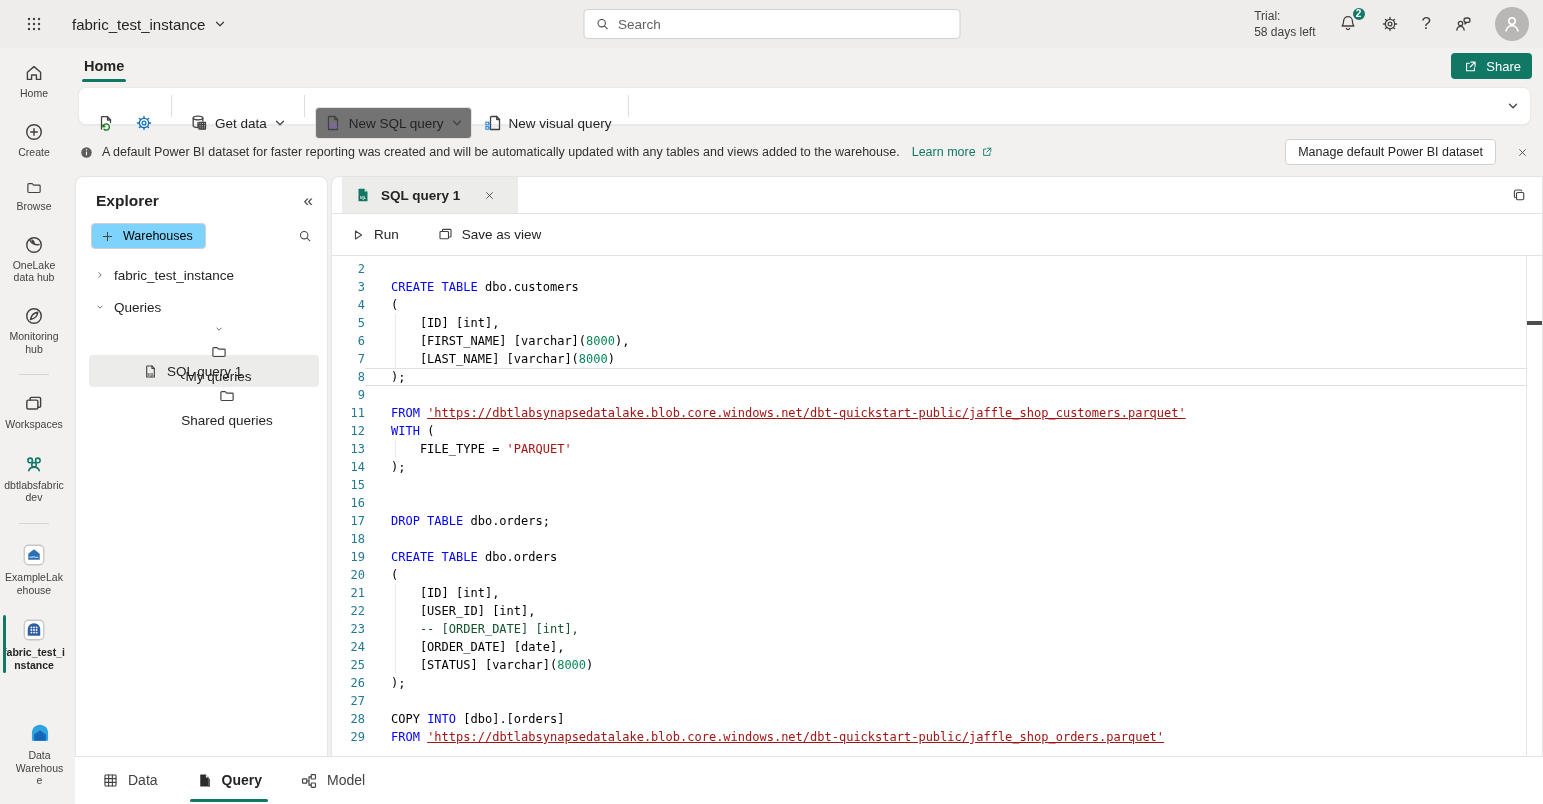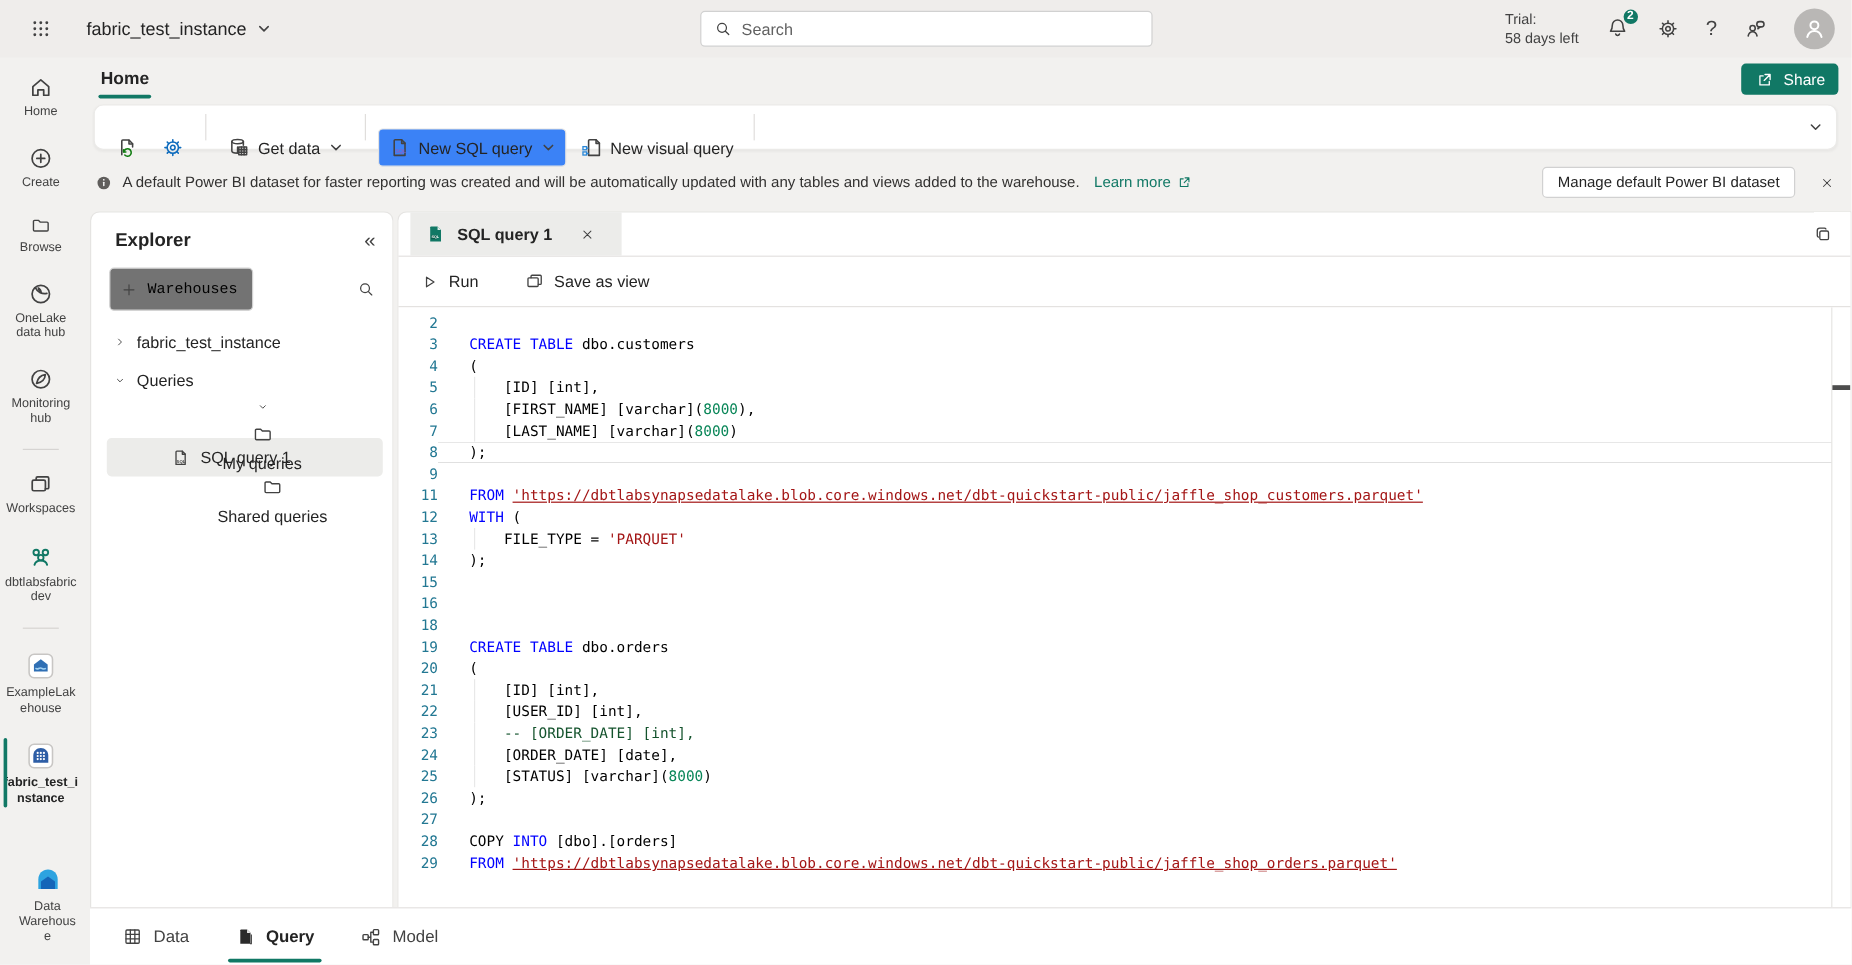--- a/index.html
+++ b/index.html
@@ -36,39 +36,39 @@
   
   .ribbon-head { height:36px; display:flex; align-items:center; padding-left:14px; }
   .home-tab { font-size:14.5px; font-weight:bold; color:#242424; position:relative; padding:4px 2px; cursor:pointer; }
   .home-tab::after { content:""; position:absolute; left:0; right:0; bottom:-4px; height:3px; background:#117865; border-radius:2px; }
   .share-btn { margin-left:auto; margin-right:11px; background:#117865; color:#fff; border:none; border-radius:4px; height:26px; padding:0 11px; font-size:13px; display:flex; align-items:center; gap:7px; cursor:pointer; font-family:inherit; }
 
   
   .toolbar-row { height:44px; display:flex; align-items:center; padding:0 12px 0 10px; }
   .toolbar { background:#fff; border:1px solid #ebeae8; border-radius:8px; height:38px; flex:1; display:flex; align-items:center; padding:0 10px; gap:4px; box-shadow:0 1px 2px rgba(0,0,0,.04); }
   .tb-btn { display:flex; align-items:center; gap:6px; padding:5px 7px; border-radius:4px; cursor:pointer; font-size:13.5px; color:#242424;margin-top:34px; }
-  .tb-btn.pressed { background:#3b82f6; border:1px solid #e3e3e3; }
+  .tb-btn.pressed { background:#737373; border:1px solid #e3e3e3; }
   .tb-sep { width:1px; height:22px; background:#e0dedc; margin:0 6px; }
   .tb-caret-end { margin-left:auto; cursor:pointer; }
 
   
   .banner { height:48px; display:flex; align-items:center; padding:0 14px 0 11px; gap:8px; }
   .banner .msg { font-size:12.5px; color:#323130; }
   .learn { color:#117865; text-decoration:none; display:inline-flex; align-items:center; gap:4px; margin-left:4px; font-size:12.5px; cursor:pointer; }
   .manage-btn { margin-left:auto; background:#fff; border:1px solid #d1d1d1; border-radius:4px; height:26px; padding:0 12px; font-size:12.5px; color:#242424; cursor:pointer; font-family:inherit; }
   .banner-close { margin-left:12px; cursor:pointer; }
 
   
   .work { flex:1; display:flex; gap:3px; padding-left:7px; min-height:0; }
   .explorer { width:253px; flex:none; background:#fff; border:1px solid #e5e4e2; border-bottom:none; border-radius:8px 8px 0 0; padding-top:6px; }
   .exp-head { display:flex; align-items:center; padding:8px 14px 10px 20px; }
   .exp-title { font-size:15.5px; font-weight:bold; }
   .exp-collapse { margin-left:auto; font-size:17px; color:#424242; cursor:pointer; }
   .exp-actions { display:flex; align-items:center; padding:2px 14px 10px 15px; }
-  .wh-btn { display:flex; align-items:center; gap:8px; border:1px solid #d1d1d1; border-radius:4px; background:#737373; height:36px; padding:0 12px 0 8px; font-size:12.5px; cursor:pointer; font-family:Liberation Mono, monospace; }
+  .wh-btn { display:flex; align-items:center; gap:8px; border:1px solid #d1d1d1; border-radius:4px; background:#7dd3fc; height:26px; padding:0 12px 0 8px; font-size:12.5px; cursor:pointer; font-family:Liberation Sans, sans-serif; }
   .exp-search { margin-left:auto; cursor:pointer; }
   .tree { font-size:13.5px; }
   .tree-row { height:32px; display:flex; align-items:center; gap:8px; cursor:pointer; padding-left:18px; color:#242424; }
   .tree-row .twirl { width:12px; color:#424242; }
   .tree-row.sel { background:#ececea; border-radius:4px; margin:0 8px 0 13px; padding-left:53px; }
   .ind1 { padding-left:34px;flex-direction:column; }
   .ind2 { padding-left:51px;flex-direction:column; }
 
   .editor { flex:1; background:#fff; border:1px solid #e5e4e2; border-bottom:none; border-radius:8px 0 0 0; display:flex; flex-direction:column; min-width:0; }
   .tabstrip { height:37px; border-bottom:1px solid #e4e2e0; display:flex; align-items:center; padding:0 14px 0 10px; }
@@ -539,20 +539,21 @@
               <div class="code-line"><div class="ln">6</div><div class="lc guide"><span class="pl">    [FIRST_NAME] [varchar](</span><span class="nu">8000</span><span class="pl">),</span></div></div>
               <div class="code-line"><div class="ln">7</div><div class="lc guide"><span class="pl">    [LAST_NAME] [varchar](</span><span class="nu">8000</span><span class="pl">)</span></div></div>
               <div class="code-line current"><div class="ln">8</div><div class="lc"><span class="pl">);</span></div></div>
               <div class="code-line"><div class="ln">9</div><div class="lc"></div></div>
               <div class="code-line"><div class="ln">11</div><div class="lc"><span class="kw">FROM</span><span class="pl"> </span><span class="su">'https://dbtlabsynapsedatalake.blob.core.windows.net/dbt-quickstart-public/jaffle_shop_customers.parquet'</span></div></div>
               <div class="code-line"><div class="ln">12</div><div class="lc"><span class="kw">WITH</span><span class="pl"> (</span></div></div>
               <div class="code-line"><div class="ln">13</div><div class="lc guide"><span class="pl">    FILE_TYPE = </span><span class="st">'PARQUET'</span></div></div>
               <div class="code-line"><div class="ln">14</div><div class="lc"><span class="pl">);</span></div></div>
               <div class="code-line"><div class="ln">15</div><div class="lc"></div></div>
               <div class="code-line"><div class="ln">16</div><div class="lc"></div></div>
+              <div class="code-line"><div class="ln">17</div><div class="lc"><span class="kw">DROP TABLE</span><span class="pl"> dbo.orders;</span></div></div>
               <div class="code-line"><div class="ln">18</div><div class="lc"></div></div>
               <div class="code-line"><div class="ln">19</div><div class="lc"><span class="kw">CREATE TABLE</span><span class="pl"> dbo.orders</span></div></div>
               <div class="code-line"><div class="ln">20</div><div class="lc"><span class="pl">(</span></div></div>
               <div class="code-line"><div class="ln">21</div><div class="lc guide"><span class="pl">    [ID] [int],</span></div></div>
               <div class="code-line"><div class="ln">22</div><div class="lc guide"><span class="pl">    [USER_ID] [int],</span></div></div>
               <div class="code-line"><div class="ln">23</div><div class="lc guide"><span class="cm">    -- [ORDER_DATE] [int],</span></div></div>
               <div class="code-line"><div class="ln">24</div><div class="lc guide"><span class="pl">    [ORDER_DATE] [date],</span></div></div>
               <div class="code-line"><div class="ln">25</div><div class="lc guide"><span class="pl">    [STATUS] [varchar](</span><span class="nu">8000</span><span class="pl">)</span></div></div>
               <div class="code-line"><div class="ln">26</div><div class="lc"><span class="pl">);</span></div></div>
               <div class="code-line"><div class="ln">27</div><div class="lc"></div></div>

